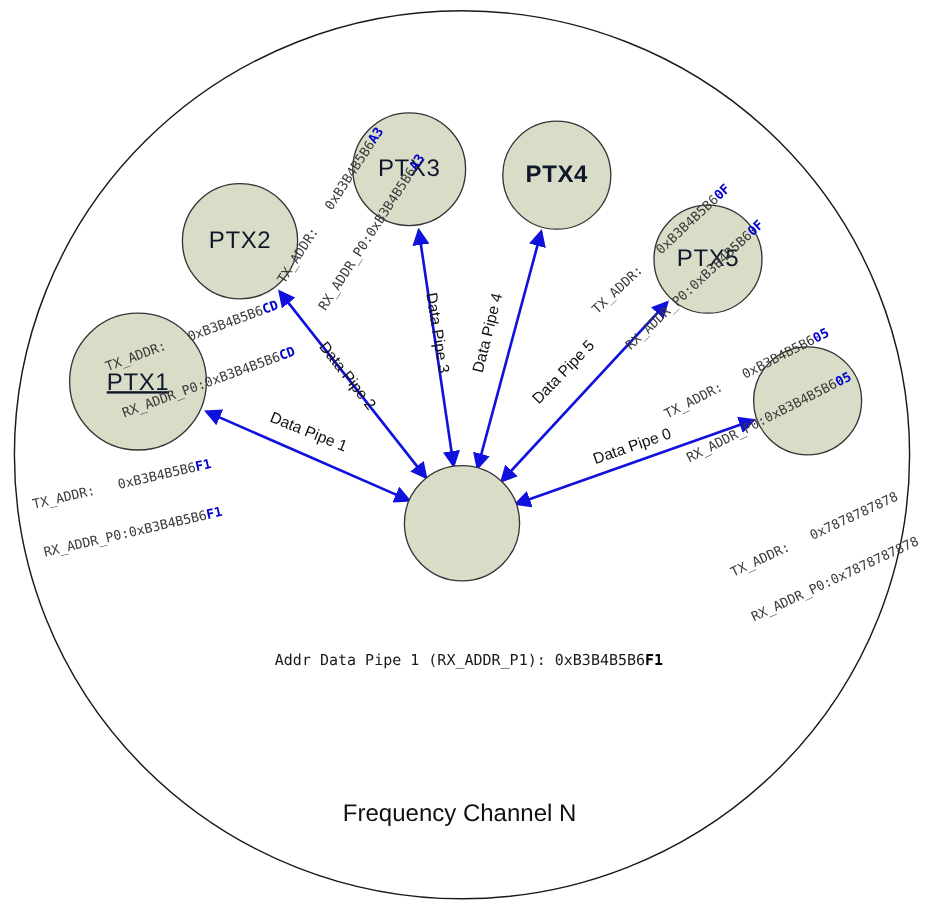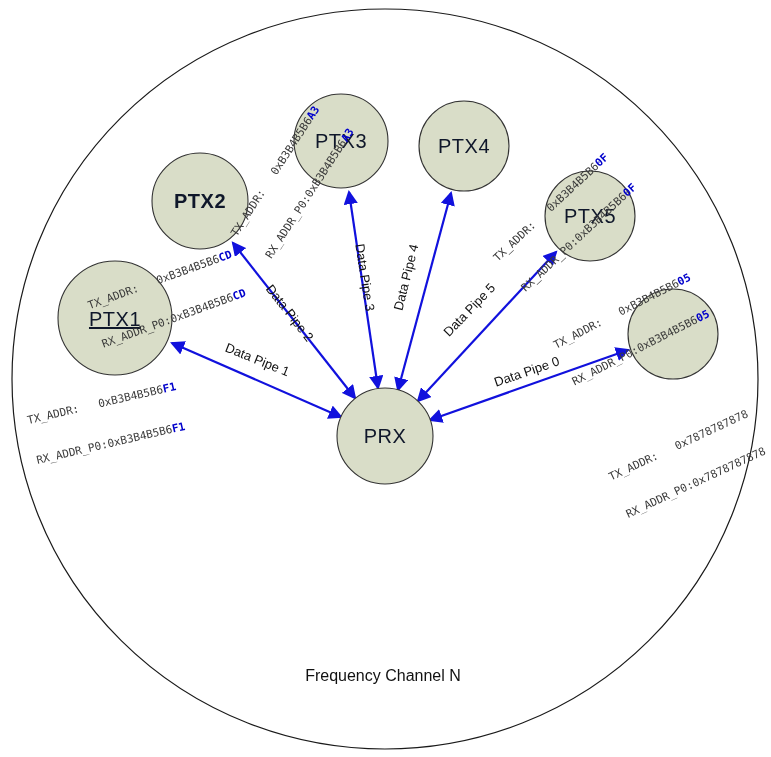--- a/index.html
+++ b/index.html
@@ -23,21 +23,21 @@
   }
   .addr .hl{color:#0000cc;font-weight:bold;}
   .pipe-table{
     position:absolute;left:229px;top:510px;
     font-family:"DejaVu Sans Mono","Liberation Mono",monospace;
     font-size:12.5px;line-height:16px;color:#1a1a1a;white-space:pre;
   }
   .pipe-table .hl{font-weight:bold;color:#000;}
   .chan-title{
     position:absolute;left:283px;top:667px;width:200px;text-align:center;
-    font-size:16px;color:#111;
+    font-size:20px;color:#111;
   }
 </style>
 </head>
 <body>
 
 <div class="stage">
 
   <svg width="771" height="757" viewBox="0 0 771 757">
     <defs>
       <marker id="arrow" viewBox="0 0 10 10" refX="8.5" refY="5" markerWidth="6.5" markerHeight="6.5" orient="auto-start-reverse">
@@ -61,25 +61,24 @@
       <circle cx="200" cy="201" r="48"></circle>
       <circle cx="341" cy="141" r="47"></circle>
       <circle cx="464" cy="146" r="45"></circle>
       <circle cx="590" cy="216" r="45"></circle>
       <circle cx="673" cy="334" r="45"></circle>
       <circle cx="385" cy="436" r="48"></circle>
     </g>
   </svg>
 
   <div class="node-label" style="left:60px;top:308px;text-decoration:underline;">PTX1</div>
-  <div class="node-label" style="left:145px;top:190px;font-weight:bold;">PTX2</div>
+  <div class="node-label" style="left:145px;top:190px;">PTX2</div>
   <div class="node-label" style="left:286px;top:130px;">PTX3</div>
-  <div class="node-label" style="left:409px;top:135px;">PTX4</div>
+  <div class="node-label" style="left:409px;top:135px;font-weight:bold;">PTX4</div>
   <div class="node-label" style="left:535px;top:205px;">PTX5</div>
-  <div class="node-label" style="left:330px;top:425px;">PRX</div>
 
   <div class="pipe-label" style="left:211px;top:352px;transform:rotate(22deg);">Data Pipe 1</div>
   <div class="pipe-label" style="left:243px;top:305px;transform:rotate(52deg);">Data Pipe 2</div>
   <div class="pipe-label" style="left:318px;top:269px;transform:rotate(81deg);">Data Pipe 3</div>
   <div class="pipe-label" style="left:361px;top:269px;transform:rotate(-76deg);">Data Pipe 4</div>
   <div class="pipe-label" style="left:424px;top:302px;transform:rotate(-46deg);">Data Pipe 5</div>
   <div class="pipe-label" style="left:481px;top:364px;transform:rotate(-19deg);">Data Pipe 0</div>
 
   <div class="addr" style="left:21px;top:370px;transform:rotate(-13deg);">
     <div><span>TX_ADDR:   0xB3B4B5B6</span><span class="hl">F1</span></div>
@@ -100,18 +99,19 @@
   <div class="addr" style="left:537px;top:279px;transform:rotate(-27deg);">
     <div><span>TX_ADDR:   0xB3B4B5B6</span><span class="hl">05</span></div>
     <div><span>RX_ADDR_P0:0xB3B4B5B6</span><span class="hl">05</span></div>
   </div>
   <div class="addr" style="left:594px;top:413px;transform:rotate(-25deg);">
     <div><span>TX_ADDR:   0x7878787878</span><span class="hl"></span></div>
     <div><span>RX_ADDR_P0:0x7878787878</span><span class="hl"></span></div>
   </div>
 
   <div class="pipe-table">
+    <div><span>Addr Data Pipe 1 (RX_ADDR_P1): 0xB3B4B5B6</span><span class="hl">F1</span></div>
     
   </div>
 
   <div class="chan-title">Frequency Channel N</div>
 
 </div>
 
 </body></html>

